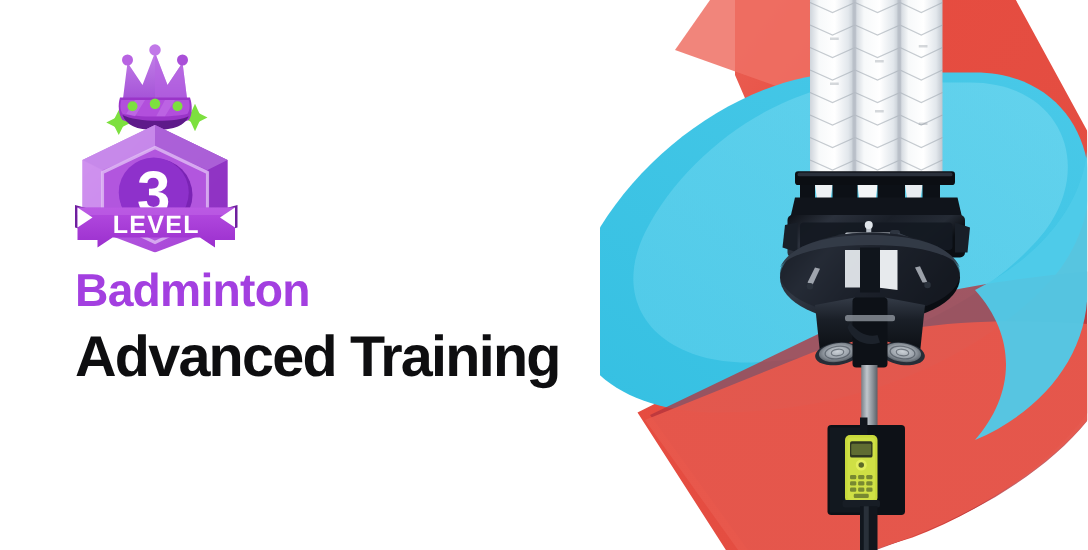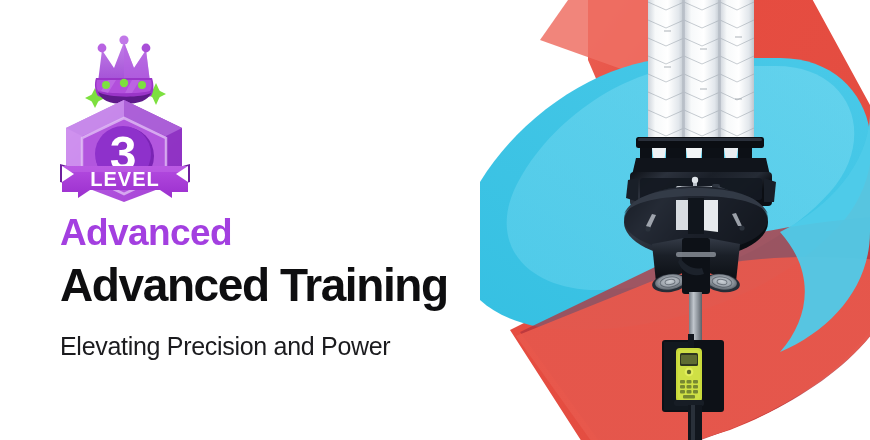--- a/index.html
+++ b/index.html
@@ -383,18 +383,17 @@
 
         <path d="M10,144 L22,152 L10,160 Z" fill="#FFFFFF"></path>
         <path d="M136,144 L124,152 L136,160 Z" fill="#FFFFFF"></path>
 
         <text x="73" y="164" text-anchor="middle" font-family="Liberation Sans, sans-serif" font-size="20" font-weight="bold" letter-spacing="1" fill="#FFFFFF">LEVEL</text>
       </g>
     </svg>
   </div>
 
   <div id="copy">
-    <div class="eyebrow">Advanced</div>
+    <div class="eyebrow">Badminton</div>
     <div class="headline">Advanced Training</div>
-    <div class="subline">Elevating Precision and Power</div>
   </div>
 
 </div>
 
 </body></html>

